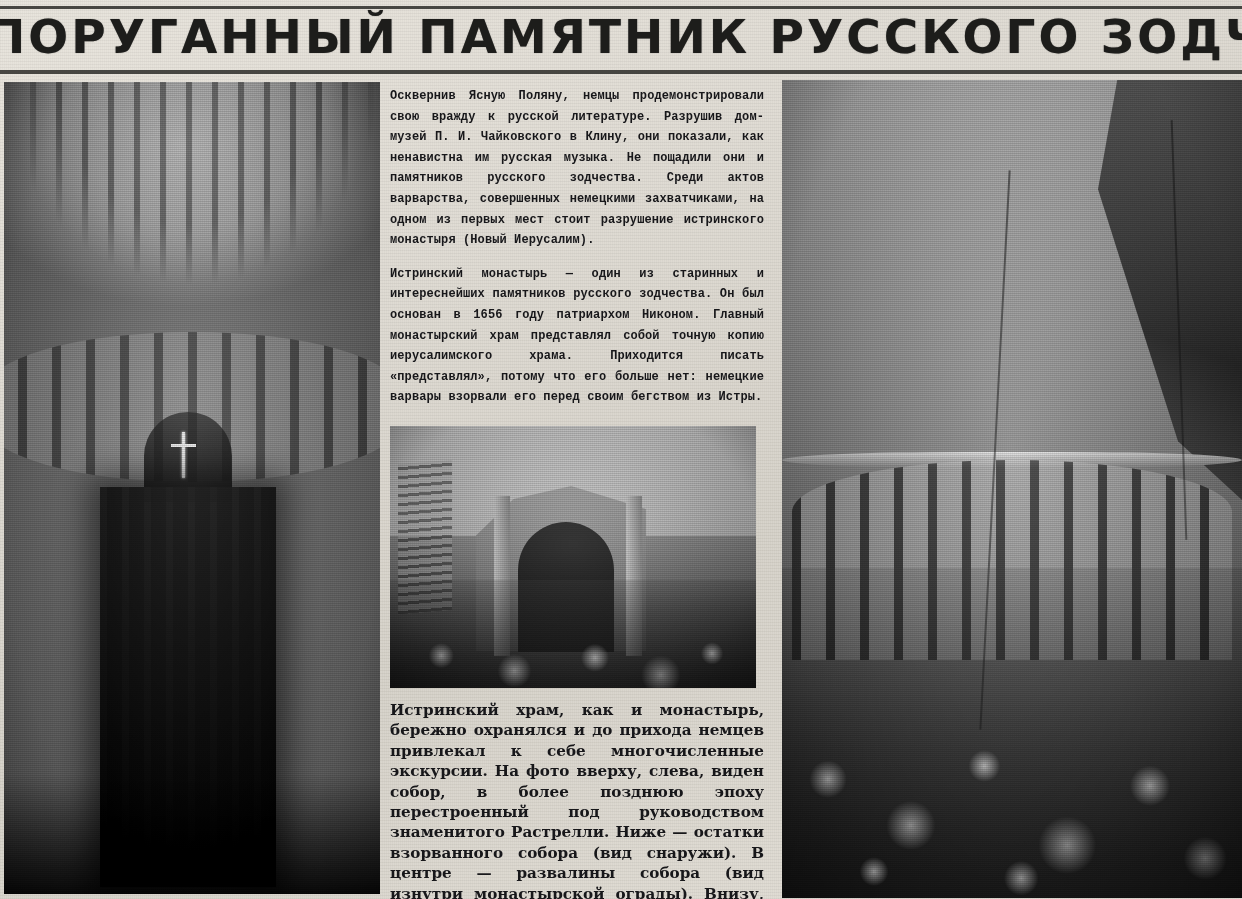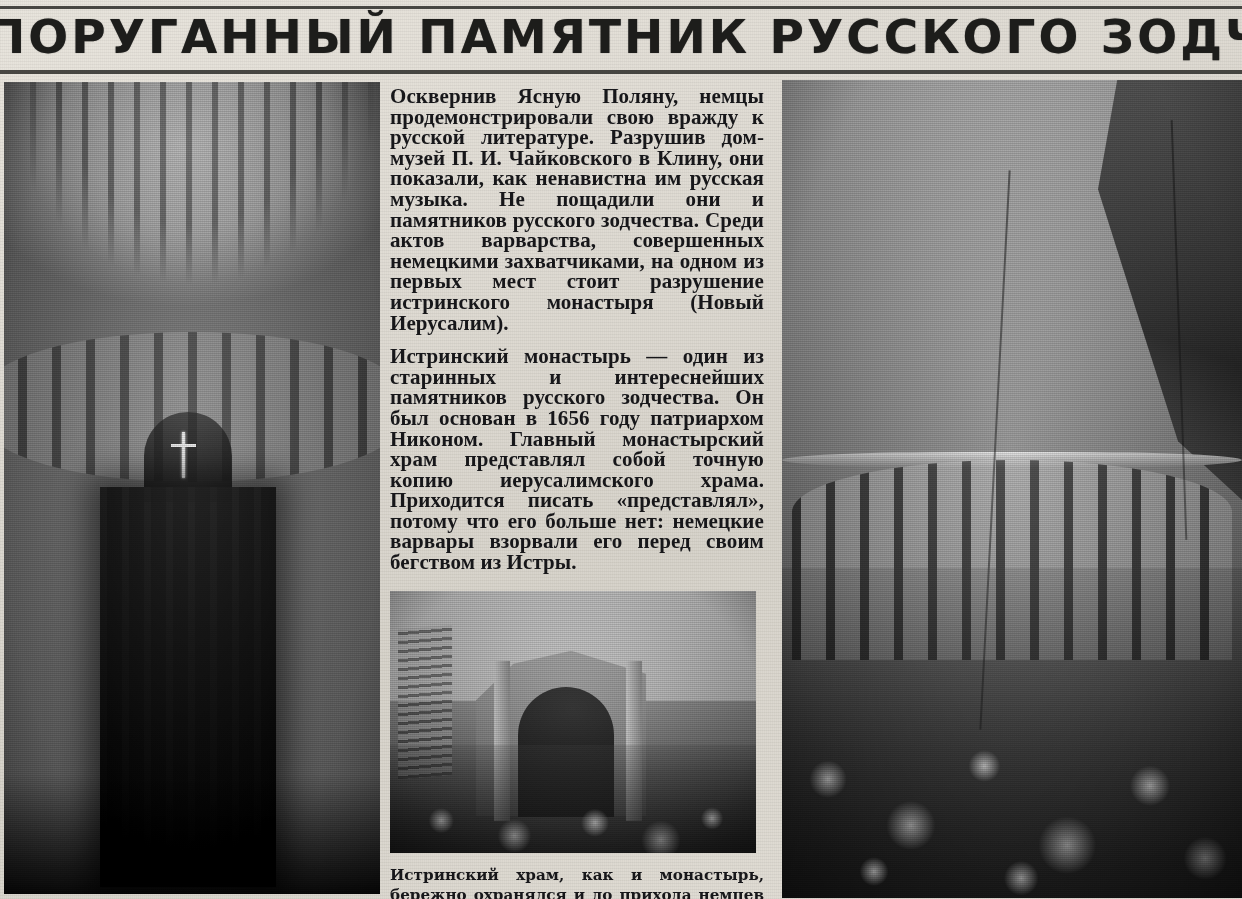--- a/index.html
+++ b/index.html
@@ -79,23 +79,23 @@
     width: 374px; height: 810px;
   }
   .col-right {
     position: absolute;
     left: 782px; top: 80px;
     width: 460px; height: 818px;
   }
 
   
   .body-text {
-    font-family: Liberation Serif, serif;
+    font-family: Liberation Mono, monospace;
     font-weight: 700;
-    font-size: 21px;
+    font-size: 12px;
     line-height: 20.6px;
     color: #17171a;
     text-align: justify;
     text-justify: inter-word;
     letter-spacing: .1px;
     margin: 0 0 13px 0;
     -webkit-font-smoothing: none;
   }
 
   

